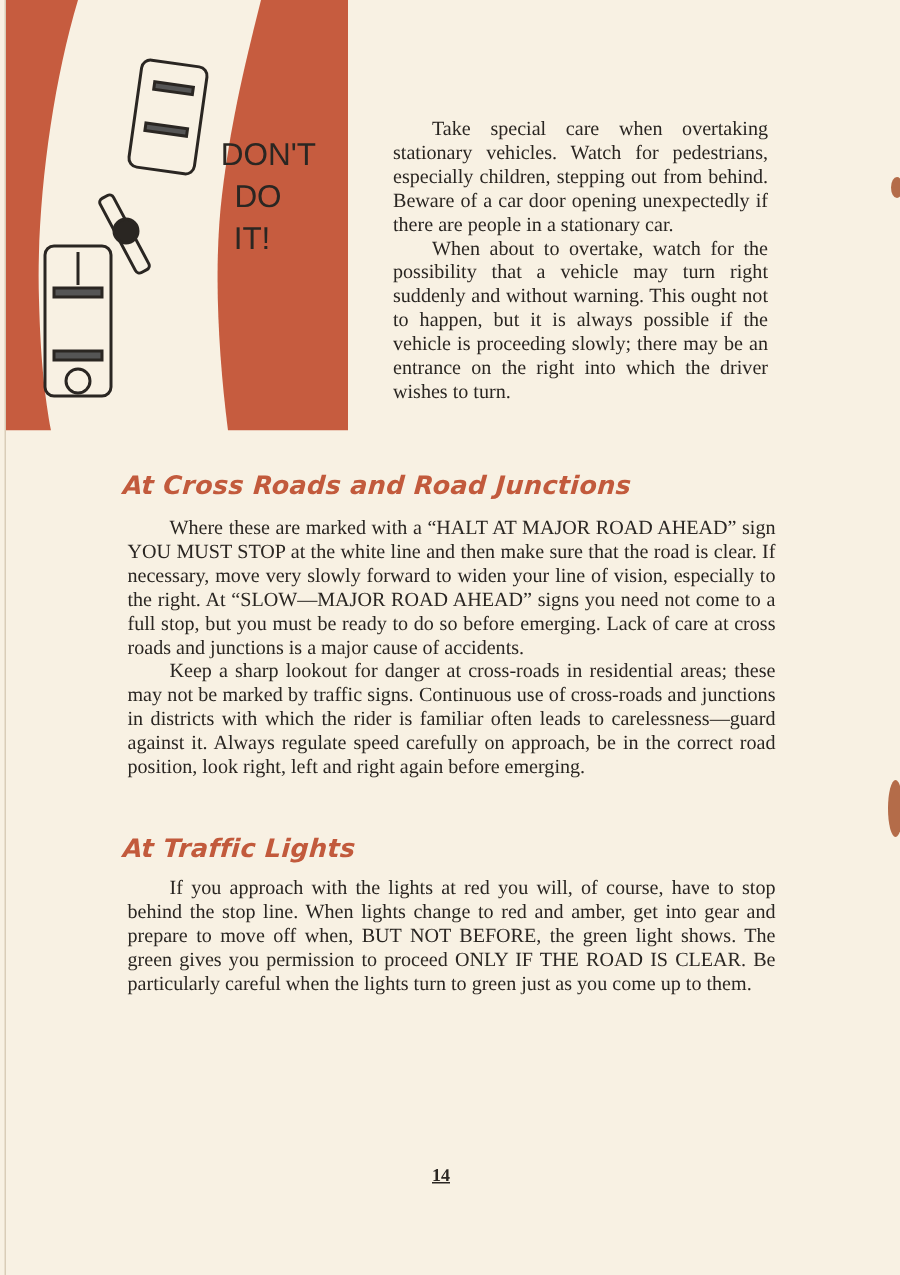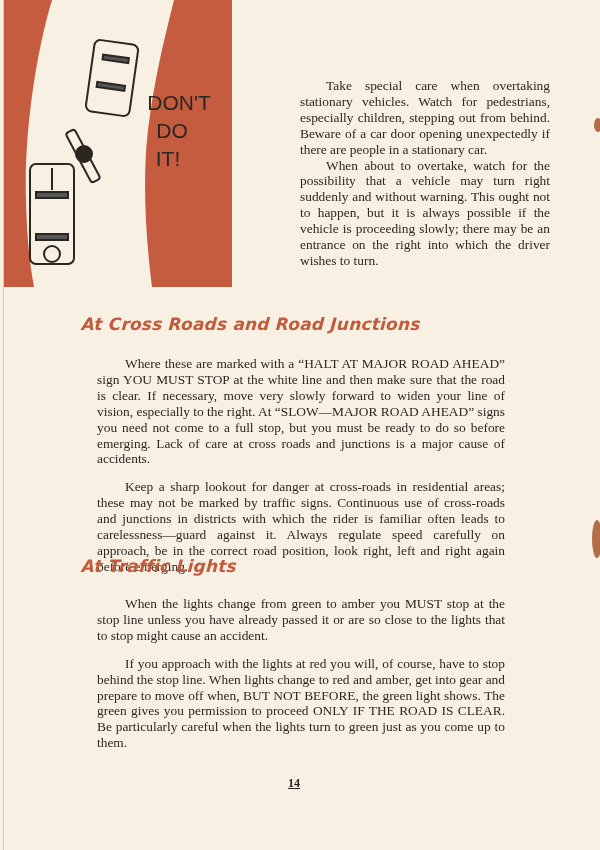--- a/index.html
+++ b/index.html
@@ -8,36 +8,35 @@
     background:#f8f1e3;
     font-family:"DejaVu Serif","Liberation Serif",serif;
     color:#2a2622;
   }
   .page-edge { position:absolute; left:3px; top:0; width:1px; height:850px; background:#d9cdb8; }
   .illustration { position:absolute; left:4px; top:0; width:228px; height:287px; }
   .intro {
     position:absolute; left:262px; top:78px; width:250px;
     font-family:"Liberation Serif",serif; font-size:13.4px; line-height:15.9px;
     text-align:justify;
-    margin-left:38px;
   }
   .intro p { margin:0; text-indent:26px; }
   .section-heading {
     position:absolute; left:82px;
     font-family:"DejaVu Sans","Liberation Sans",sans-serif;
     font-weight:bold; font-style:italic; color:#c25a3c;
     font-size:17px; letter-spacing:0.2px; margin:0;
     transform:skewX(-4deg);
   }
   .section-body {
     position:absolute; left:85px; width:432px;
     font-family:"Liberation Serif",serif; font-size:13.4px; line-height:15.9px;
     text-align:justify;
   }
-  .section-body p { margin:12px; text-indent:28px; }
+  .section-body p { margin:0; text-indent:28px; }
   .page-number {
     position:absolute; left:288px; top:776px; width:24px; text-align:left;
     font-family:"Liberation Serif",serif; font-weight:bold; font-size:12px;text-decoration:underline;
   }
   .stain { position:absolute; border-radius:50%; background:#a8552e; opacity:0.85; }
 </style>
 </head>
 <body>
 
 <div class="page-edge"></div>
@@ -81,20 +80,19 @@
 </div>
 
 <h2 class="section-heading" style="top:314px;">At Cross Roads and Road Junctions</h2>
 <div class="section-body" style="top:344px;">
   <p>Where these are marked with a “HALT AT MAJOR ROAD AHEAD” sign YOU MUST STOP at the white line and then make sure that the road is clear. If necessary, move very slowly forward to widen your line of vision, especially to the right. At “SLOW—MAJOR ROAD AHEAD” signs you need not come to a full stop, but you must be ready to do so before emerging. Lack of care at cross roads and junctions is a major cause of accidents.</p>
   <p>Keep a sharp lookout for danger at cross-roads in residential areas; these may not be marked by traffic signs. Continuous use of cross-roads and junctions in districts with which the rider is familiar often leads to carelessness—guard against it. Always regulate speed carefully on approach, be in the correct road position, look right, left and right again before emerging.</p>
 </div>
 
 <h2 class="section-heading" style="top:556px;">At Traffic Lights</h2>
 <div class="section-body" style="top:584px;">
-  <p>When the lights change from green to amber you MUST stop at the stop line unless you have already passed it or are so close to the lights that to stop might cause an accident.</p>
   <p>If you approach with the lights at red you will, of course, have to stop behind the stop line. When lights change to red and amber, get into gear and prepare to move off when, BUT NOT BEFORE, the green light shows. The green gives you permission to proceed ONLY IF THE ROAD IS CLEAR. Be particularly careful when the lights turn to green just as you come up to them.</p>
 </div>
 
 <div class="page-number">14</div>
 
 <div class="stain" style="left:594px; top:118px; width:8px; height:14px;"></div>
 <div class="stain" style="left:592px; top:520px; width:10px; height:38px;"></div>
 
 </body></html>

